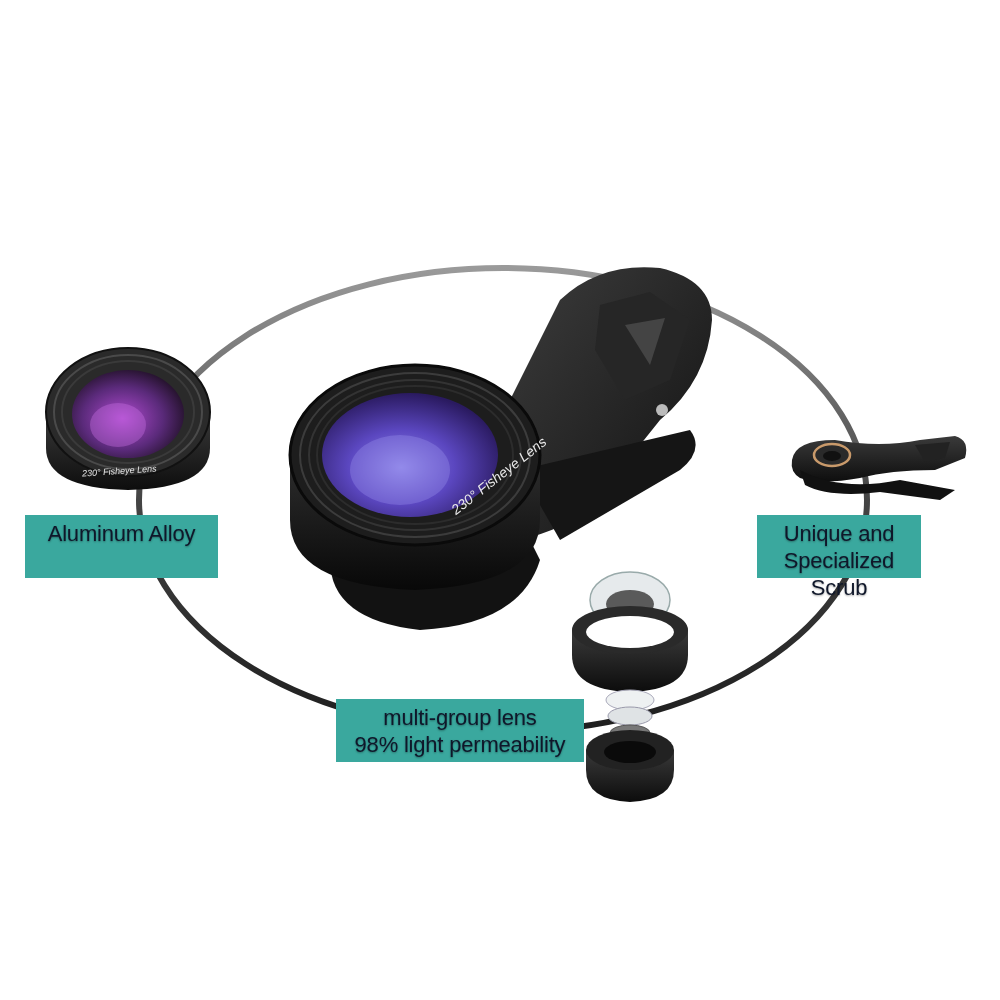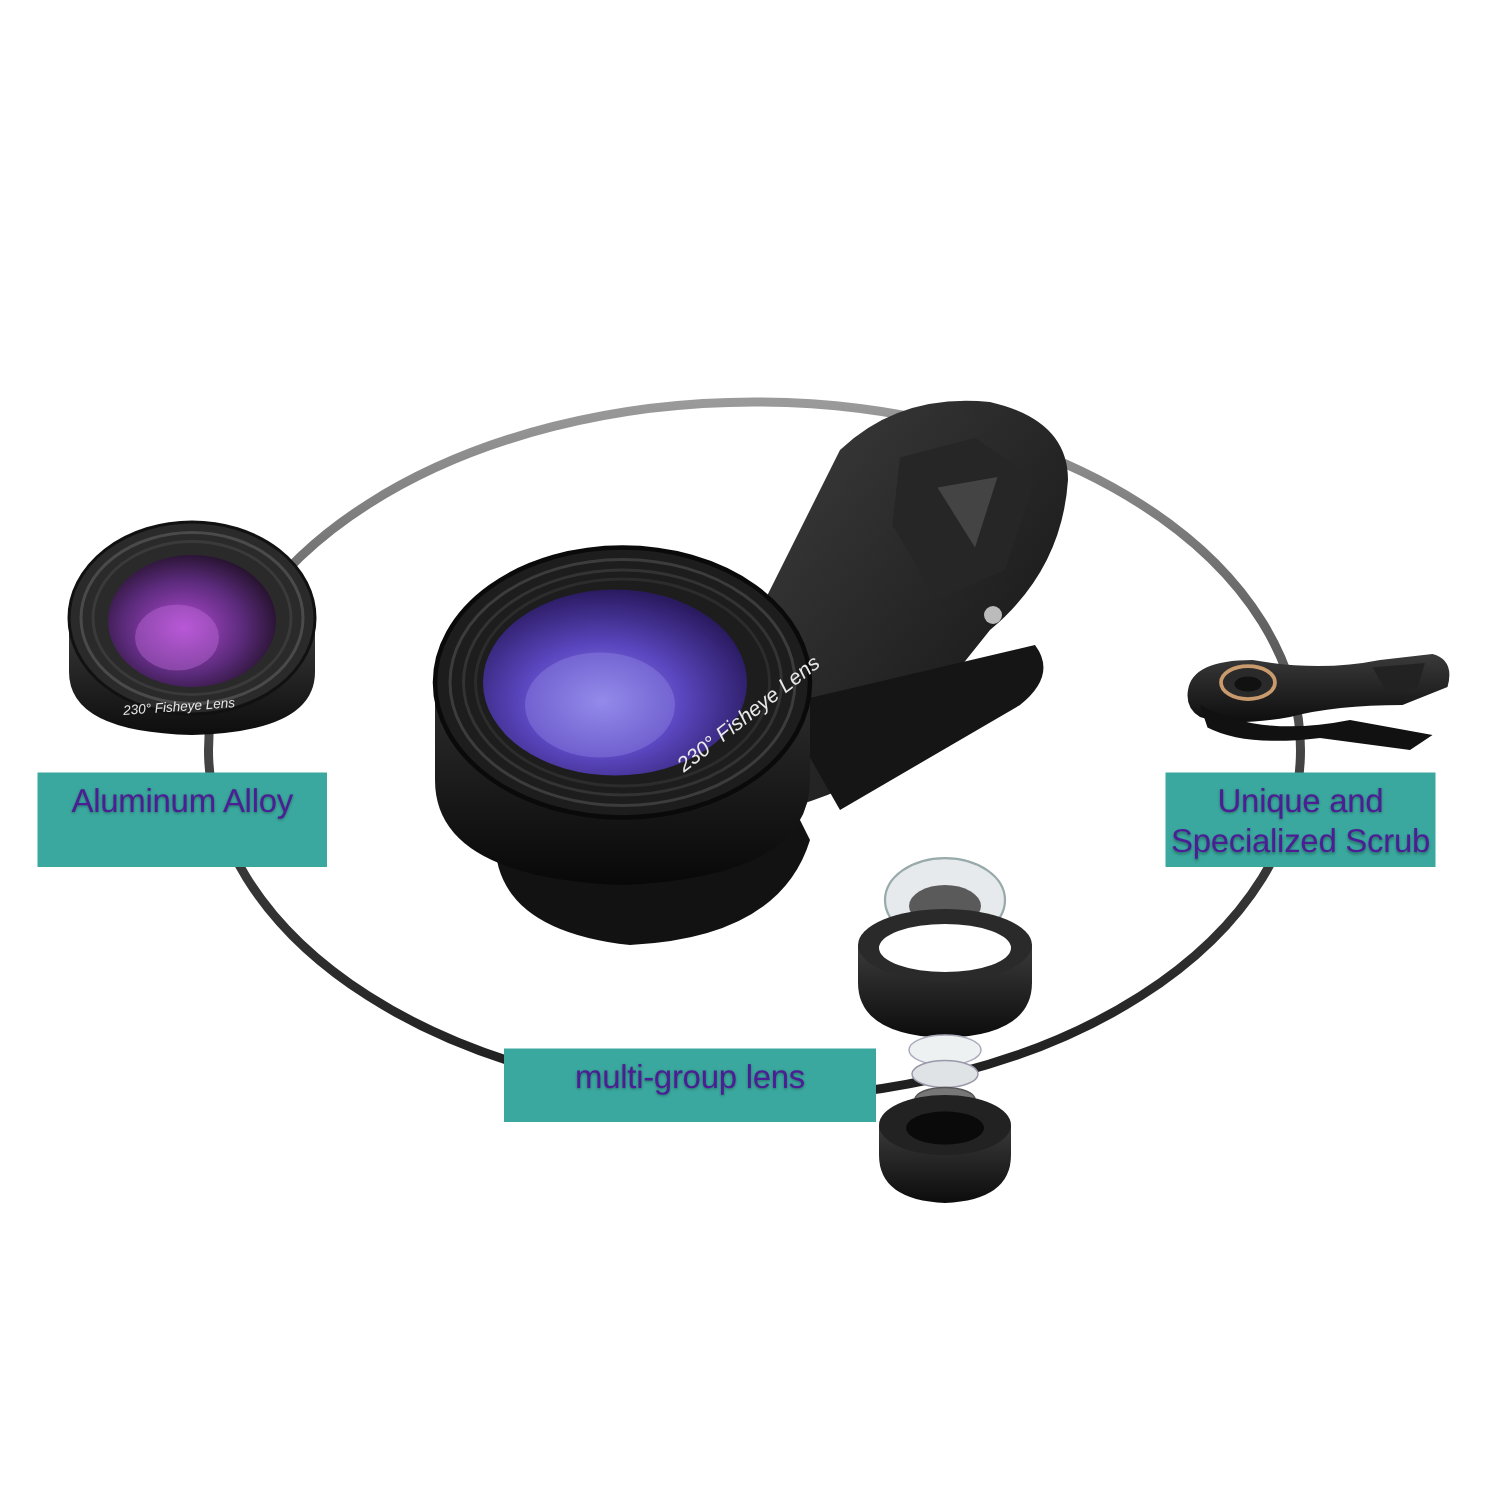--- a/index.html
+++ b/index.html
@@ -1,18 +1,18 @@
 <!DOCTYPE html>
 <html><head>
 <meta charset="utf-8">
 <style>
   html,body{margin:0;padding:0;background:#ffffff;}
   body{width:1000px;height:1000px;position:relative;overflow:hidden;font-family:"Liberation Sans","DejaVu Sans",sans-serif;}
   .layer{position:absolute;left:0;top:0;width:1000px;height:1000px;}
-  .callout{position:absolute;background:#3aa89e;color:#4c1d95;text-align:center;font-size:22px;line-height:27px;box-sizing:border-box;text-shadow:0 1px 2px rgba(0,0,0,0.35);letter-spacing:-0.2px;}
+  .callout{position:absolute;background:#3aa89e;color:#0f172a;text-align:center;font-size:22px;line-height:27px;box-sizing:border-box;text-shadow:0 1px 2px rgba(0,0,0,0.35);letter-spacing:-0.2px;}
   .callout span{display:block;}
   .engrave{position:absolute;color:#e8e8e8;font-style:italic;white-space:nowrap;}
 </style>
 </head>
 <body>
 
 <svg class="layer" viewBox="0 0 1000 1000">
   <defs>
     <linearGradient id="ringGrad" x1="0" y1="0" x2="0" y2="1">
       <stop offset="0" stop-color="#9a9a9a"></stop>
@@ -114,20 +114,21 @@
 
   <path d="M586 750 L586 770 Q586 800 630 802 Q674 800 674 770 L674 750 Z" fill="url(#ringBody)"></path>
   <ellipse cx="630" cy="750" rx="44" ry="20" fill="#222"></ellipse>
   <ellipse cx="630" cy="752" rx="26" ry="11" fill="#0a0a0a"></ellipse>
 </svg>
 
 <div class="callout" style="left:25px;top:515px;width:193px;height:63px;padding-top:5px;">
   <span>Aluminum Alloy</span>
 </div>
 
-<div class="callout" style="left:777px;top:515px;width:180px;height:63px;padding-top:5px;">
+<div class="callout" style="left:757px;top:515px;width:164px;height:63px;padding-top:5px;">
   <span>Unique and</span>
   <span>Specialized Scrub</span>
 </div>
 
-<div class="callout" style="left:336px;top:699px;width:248px;height:49px;padding-top:5px;">
+<div class="callout" style="left:336px;top:699px;width:248px;height:63px;padding-top:5px;">
   <span>multi-group lens</span>
+  <span>98% light permeability</span>
 </div>
 
 </body></html>

